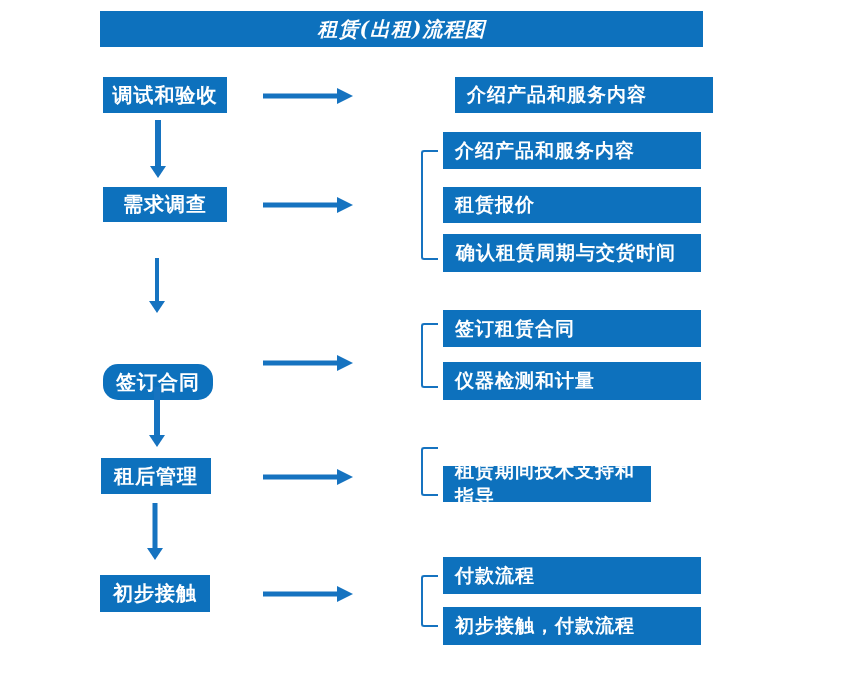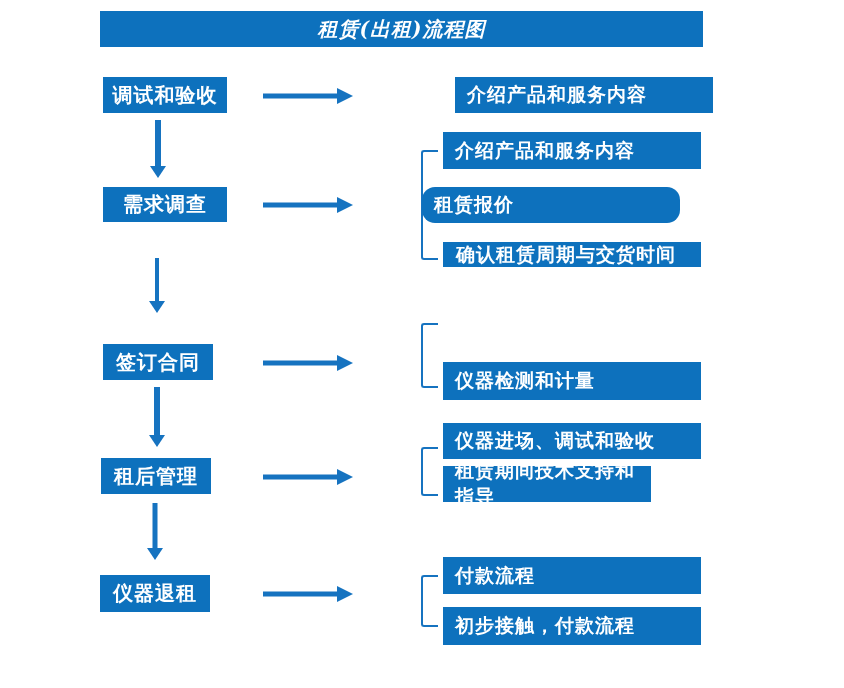--- a/index.html
+++ b/index.html
@@ -33,23 +33,23 @@
 </style>
 </head>
 <body>
 
 <div class="canvas">
 
   <div class="bar title" style="left:100px; top:11px; width:603px; height:36px;font-style:italic;">租赁(出租)流程图</div>
 
   <div class="box left-box" style="left:103px; top:77px; width:124px; height:36px;">调试和验收</div>
   <div class="box left-box" style="left:103px; top:187px; width:124px; height:35px;">需求调查</div>
-  <div class="box left-box" style="left:103px; top:344px; width:110px; height:36px;">签订合同</div>
+  <div class="box left-box" style="left:103px; top:364px; width:110px; height:36px;border-radius:15px;">签订合同</div>
   <div class="box left-box" style="left:101px; top:458px; width:110px; height:36px;">租后管理</div>
-  <div class="box left-box" style="left:100px; top:575px; width:110px; height:37px;">仪器退租</div>
+  <div class="box left-box" style="left:100px; top:575px; width:110px; height:37px;">初步接触</div>
 
   <div class="v-arrow" style="left:150px; top:120px; height:58px;">
     <div class="shaft" style="width:6px;"></div>
       <div class="head"></div>
   </div>
   <div class="v-arrow" style="left:149px; top:258px; height:55px;">
     <div class="shaft" style="width:4px;"></div>
       <div class="head"></div>
   </div>
   <div class="v-arrow" style="left:149px; top:387px; height:60px;">
@@ -82,21 +82,21 @@
       <div class="head"></div>
   </div>
 
   <div class="bracket" style="left:421px; top:150px; height:110px;"></div>
   <div class="bracket" style="left:421px; top:323px; height:65px;"></div>
   <div class="bracket" style="left:421px; top:447px; height:49px;"></div>
   <div class="bracket" style="left:421px; top:575px; height:52px;"></div>
 
   <div class="box right-box" style="left:443px; top:77px; width:258px; height:36px;margin-left:12px;">介绍产品和服务内容</div>
   <div class="box right-box" style="left:443px; top:132px; width:258px; height:37px;">介绍产品和服务内容</div>
-  <div class="box right-box" style="left:422px; top:187px; width:258px; height:36px;border-radius:13px;">租赁报价</div>
-  <div class="box right-box" style="left:443px; top:242px; width:258px; height:25px;padding-left:13px;">确认租赁周期与交货时间</div>
+  <div class="box right-box" style="left:443px; top:187px; width:258px; height:36px;">租赁报价</div>
+  <div class="box right-box" style="left:443px; top:234px; width:258px; height:38px;padding-left:13px;">确认租赁周期与交货时间</div>
+  <div class="box right-box" style="left:443px; top:310px; width:258px; height:37px;">签订租赁合同</div>
   <div class="box right-box" style="left:443px; top:362px; width:258px; height:38px;text-align:right;">仪器检测和计量</div>
-  <div class="box right-box" style="left:443px; top:423px; width:258px; height:36px;">仪器进场、调试和验收</div>
   <div class="box right-box" style="left:443px; top:466px; width:208px; height:36px;">租赁期间技术支持和指导</div>
   <div class="box right-box" style="left:443px; top:557px; width:258px; height:37px;">付款流程</div>
   <div class="box right-box" style="left:443px; top:607px; width:258px; height:38px;">初步接触，付款流程</div>
 
 </div>
 
 </body></html>

